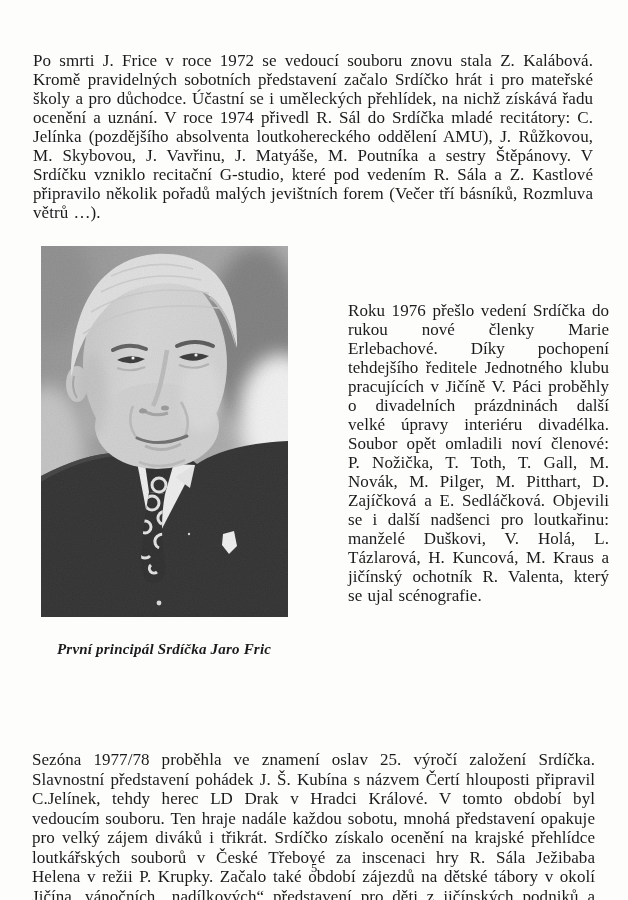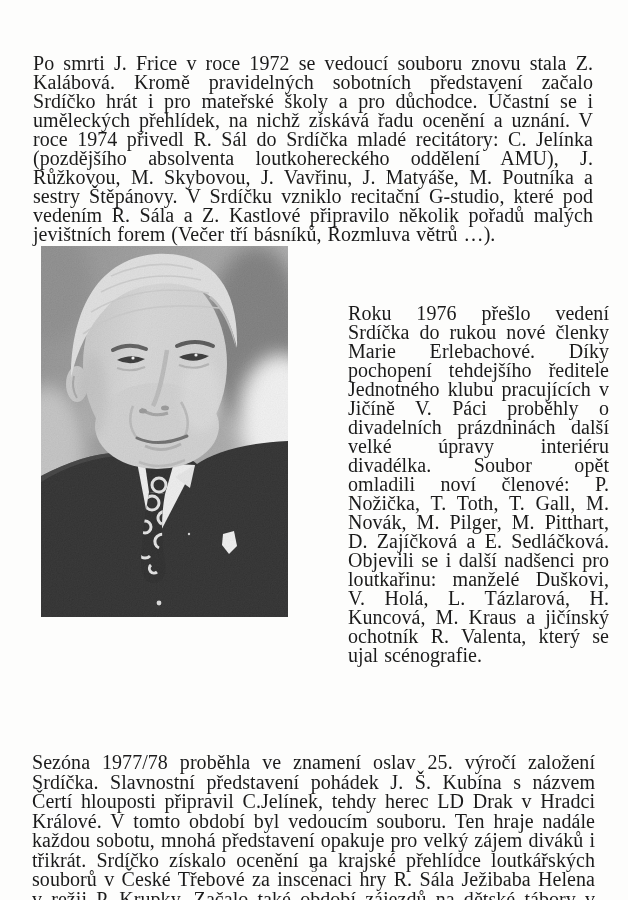--- a/index.html
+++ b/index.html
@@ -13,21 +13,21 @@
     width: 628px;
     height: 900px;
     background: #fdfdfc;
     font-family: "Liberation Serif", serif;
     color: #1b1b1b;
     overflow: hidden;
   }
   .para {
     position: absolute;
     text-align: justify;
-    font-size: 20px;
+    font-size: 17px;
     line-height: 19px;
     letter-spacing: 0.05px;
     word-spacing: 1px;
     hyphens: manual;
     -webkit-hyphens: manual;
   }
   #para-1 { left: 33px;  top: 34px;  width: 560px; }
   #para-2 { left: 348px; top: 284px; width: 261px; }
   #para-3 { left: 32px;  top: 733px; width: 563px; line-height: 19.5px; }
   #photo-figure {
@@ -165,18 +165,19 @@
         <circle cx="118" cy="357" r="2.4" fill="#d8d8d8"></circle>
         <circle cx="148" cy="288" r="1.2" fill="#cfcfcf"></circle>
 
         <rect x="0" y="0" width="247" height="371" filter="url(#grain)" opacity="0.28"></rect>
       </g>
     </svg>
   </figure>
 
   <p class="para" id="para-2">Roku 1976 přešlo vedení Srdíčka do rukou nové členky Marie Erlebachové. Díky pochopení tehdejšího ředitele Jednotného klubu pracujících v Jičíně V. Páci proběhly o divadelních prázdninách další velké úpravy interiéru divadélka. Soubor opět omladili noví členové: P. Nožička, T. Toth, T. Gall, M. Novák, M. Pilger, M. Pitthart, D. Zajíčková a E. Sedláč­ková. Objevili se i další nadšenci pro loutkařinu: manželé Duškovi, V. Holá, L. Tázlarová, H. Kuncová, M. Kraus a jičínský ochotník R. Valenta, který se ujal scénografie.</p>
 
+  <figcaption id="photo-caption">První principál Srdíčka Jaro Fric</figcaption>
 
   <p class="para" id="para-3">Sezóna 1977/78 proběhla ve znamení oslav 25. výročí založení Srdíčka. Slavnostní představení pohádek J. Š. Kubína s názvem Čertí hlouposti připravil C.Jelínek, tehdy herec LD Drak v Hradci Králové. V tomto období byl vedoucím souboru. Ten hraje nadále každou sobotu, mnohá představení opakuje pro velký zájem diváků i třikrát. Srdíčko získalo ocenění na krajské přehlídce loutkářských souborů v České Třebové za inscenaci hry R. Sála Ježibaba Helena v režii P. Krupky. Začalo také období zájezdů na dětské tábory v okolí Jičína, vánočních „nadílkových“ představení pro děti z jičínských podniků a pravidelných představení pro děti v léčebně Železnice.</p>
 
   <div id="page-number">5</div>
 
 </div>
 
 </body></html>

